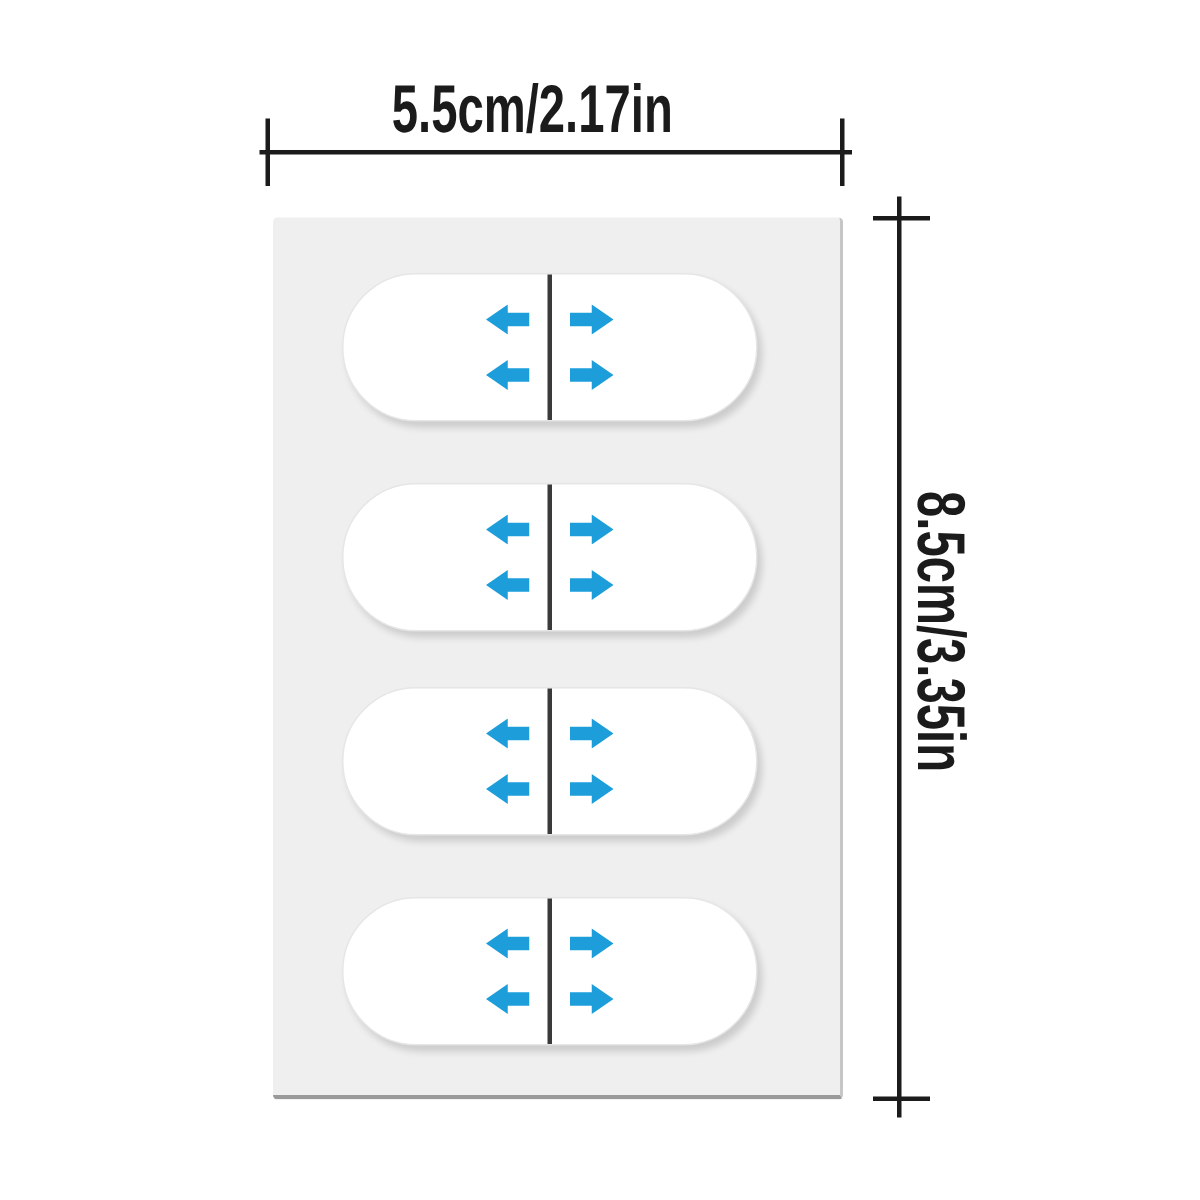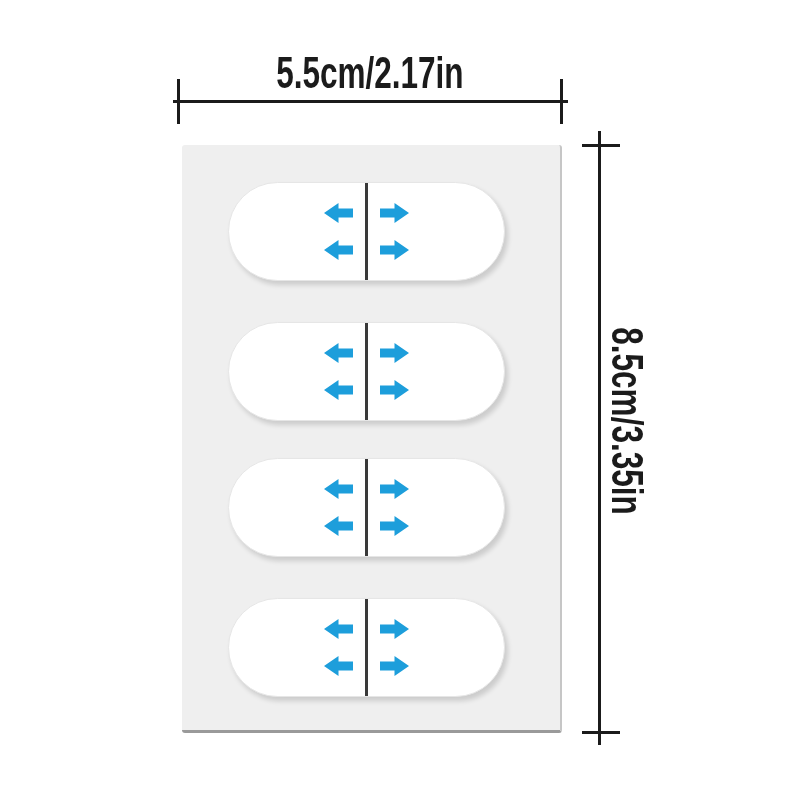--- a/index.html
+++ b/index.html
@@ -24,21 +24,21 @@
   }
   .dim-text {
     display: inline-block;
     font-size: 45px;
     font-weight: 700;
     letter-spacing: 0px;
     transform: scaleX(0.70);
     transform-origin: center center;
   }
   .top-label {
-    left: 170px;
+    left: 155px;
     top: 48px;
     width: 400px;
     height: 50px;
     line-height: 50px;
     text-align: center;
   }
   .right-label {
     left: 627px;
     top: 421px;
     transform: translate(-50%, -50%) rotate(90deg);

